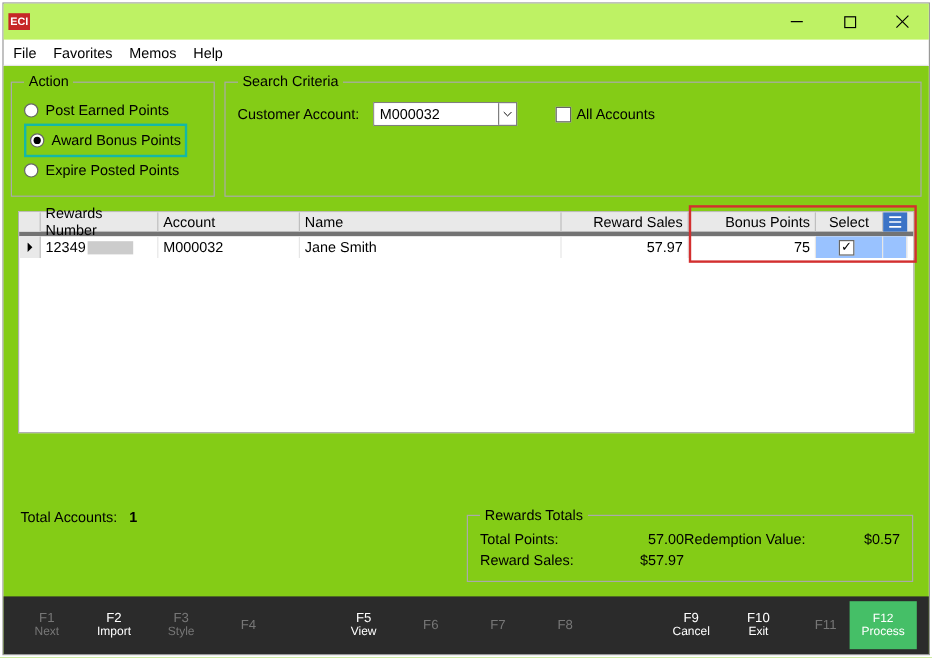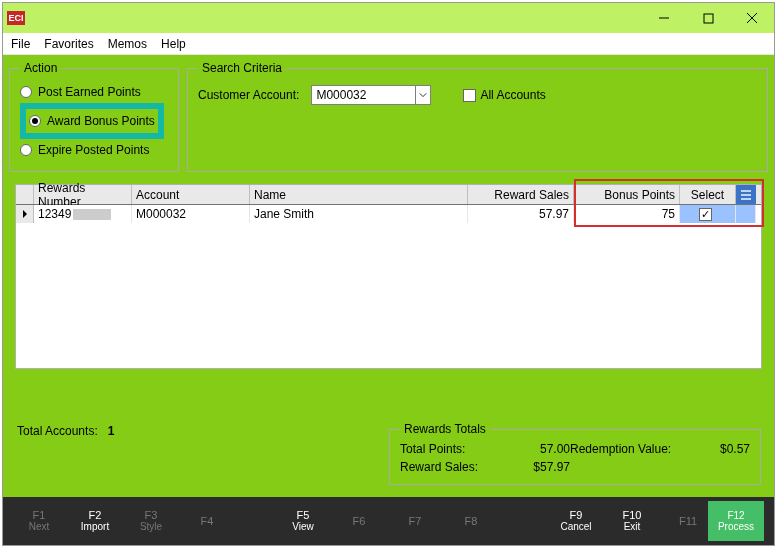--- a/index.html
+++ b/index.html
@@ -76,21 +76,21 @@
     padding: 6px 10px 10px 10px;
     margin: 6px;
     font-size: 12px;
   }
   legend { padding: 0 4px; color: #000; }
   .top-row { display: flex; }
   .action-box { width: 170px; }
   .radio-row { display: flex; align-items: center; margin: 4px 0; }
   .radio { width: 12px; height: 12px; border: 1px solid #666; border-radius: 50%; margin-right: 6px; display:inline-flex; align-items:center; justify-content:center; background:#fff;}
   .radio.checked::after { content:''; width:6px; height:6px; border-radius:50%; background:#000; }
-  .hl-red { border: 6px solid #14b8a6; display:inline-block; padding:1px 3px; }
+  .hl-red { border: 2px solid #14b8a6; display:inline-block; padding:1px 3px; }
   .search-box { flex: 1; margin-left: 2px; display:flex; align-items:flex-start; }
   .search-inner { display:flex; align-items:center; gap:12px; margin-top:4px;}
   .combo {
     display: inline-flex;
     border: 1px solid #7f7f7f;
     background: #fff;
     height: 20px;
     width: 120px;
   }
   .combo input { border:none; outline:none; width:100%; padding:0 4px; font-size:12px;}
@@ -107,21 +107,21 @@
     background:#fff;
     border:1px solid #b0b0b0;
     height: 185px;
     position: relative;
     display:flex;
     flex-direction:column;
   }
   .grid-header {
     display:flex;
     background:#e9e9e9;
-    border-bottom:1px solid #737373;
+    border-bottom:4px solid #737373;
     height:20px;
     font-size:12px;
   }
   .gh { border-right:1px solid #bfbfbf; padding:2px 4px; display:flex; align-items:center; }
   .gh.right { justify-content:flex-end; }
   .gh.center { justify-content:center; }
   .c-handle { width:18px; background:#e9e9e9; }
   .c-rew { width:98px; }
   .c-acc { width:118px; }
   .c-name { width:218px; }

